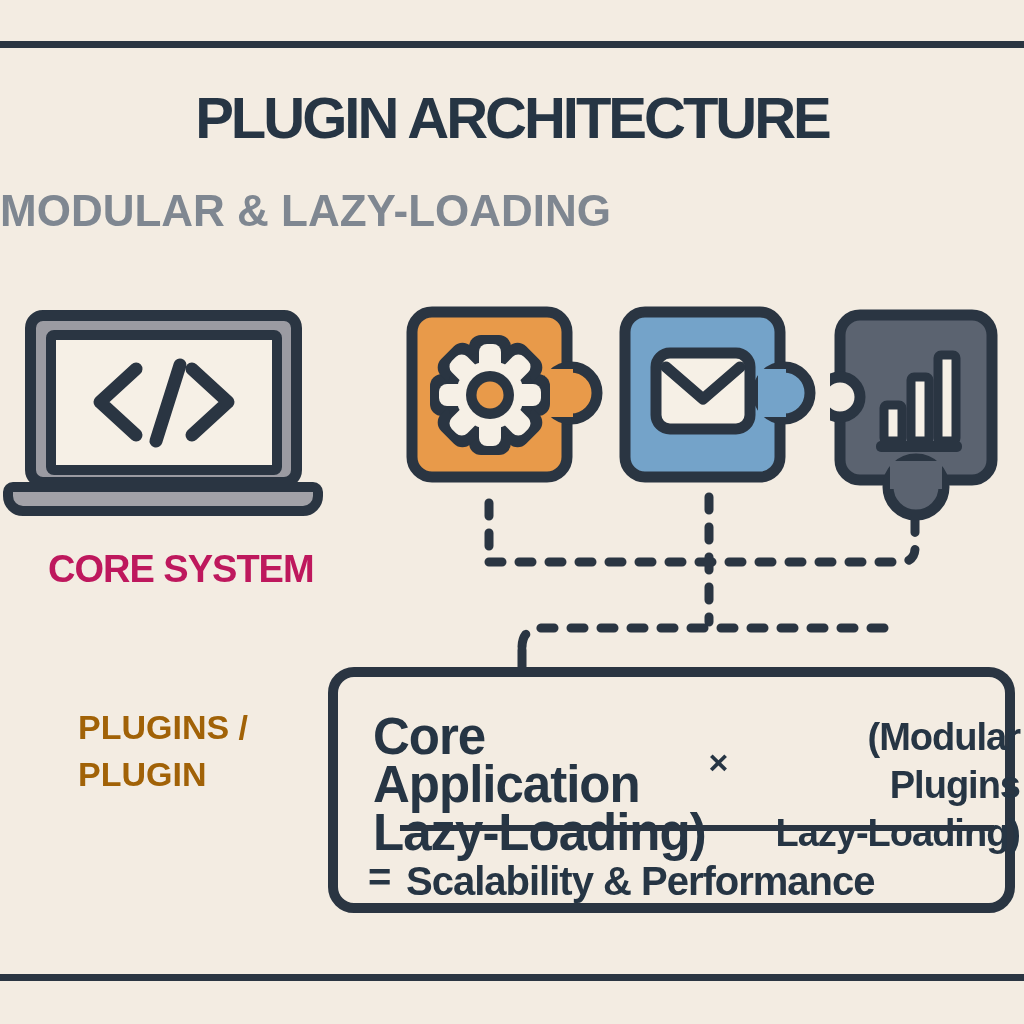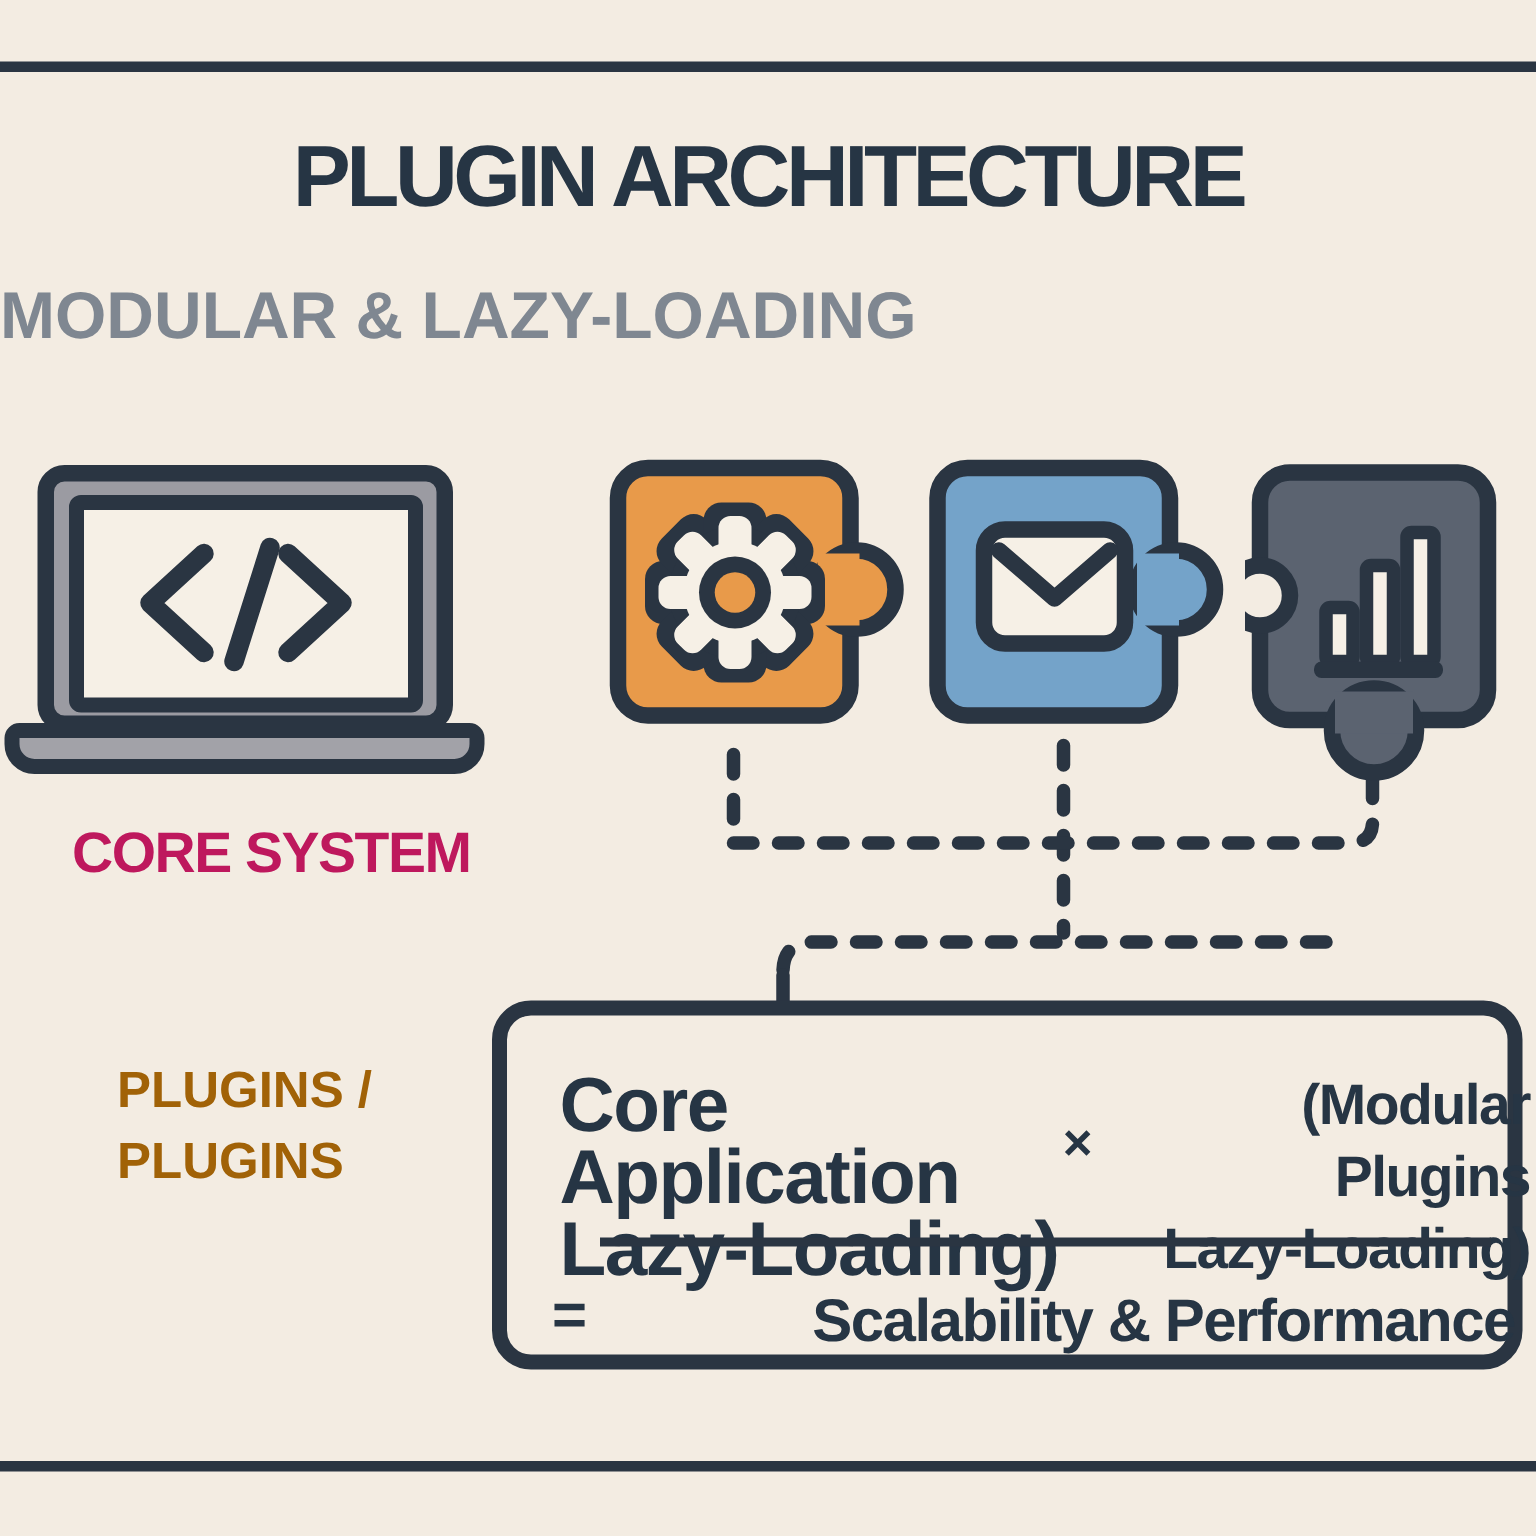--- a/index.html
+++ b/index.html
@@ -30,21 +30,21 @@
     line-height:47px;color:#a16207;}
   
   #formula-box{left:328px;top:667px;width:687px;height:246px;box-sizing:border-box;
     border:10px solid #2a3542;border-radius:26px;}
   .fx{position:absolute;font-weight:bold;color:#263544;letter-spacing:-1px;}
   #num-left{left:35px;top:36px;width:340px;text-align:left;font-size:51px;line-height:48px;}
   #num-op{left:358px;top:66px;width:44px;text-align:center;font-size:34px;}
   #num-right{left:392px;top:36px;width:290px;text-align:right;font-size:38px;line-height:48px;}
   #frac-line{position:absolute;left:62px;top:148px;width:594px;height:6px;background:#2a3542;}
   #eq-sign{left:30px;top:178px;font-size:40px;}
-  #result-text{left:92px;top:182px;width:580px;text-align:right;font-size:40px;}
+  #result-text{left:68px;top:182px;width:580px;text-align:left;font-size:40px;}
   svg{display:block;}
 </style>
 </head>
 <body>
 
 <div id="canvas">
 
   <div class="abs rule" style="top:41px"></div>
   <div class="abs rule" style="top:974px"></div>
 
@@ -118,21 +118,21 @@
         <rect x="54" y="100" width="18" height="36" rx="3"></rect>
         <rect x="81" y="72" width="18" height="64" rx="3"></rect>
         <rect x="108" y="50" width="18" height="86" rx="3"></rect>
       </g>
       <rect x="46" y="136" width="86" height="11" rx="5" fill="#2a3542"></rect>
     </g>
   </svg>
 
   <div class="abs" id="plugins-label">
     <div>PLUGINS /</div>
-    <div>PLUGINS</div>
+    <div>PLUGIN</div>
   </div>
 
   <div class="abs" id="formula-box">
     <div class="fx" id="num-left">
       <div>Core Application</div>
       <div>Lazy-Loading)</div>
     </div>
     <div class="fx" id="num-op">×</div>
     <div class="fx" id="num-right">
       <div>(Modular Plugins</div>

